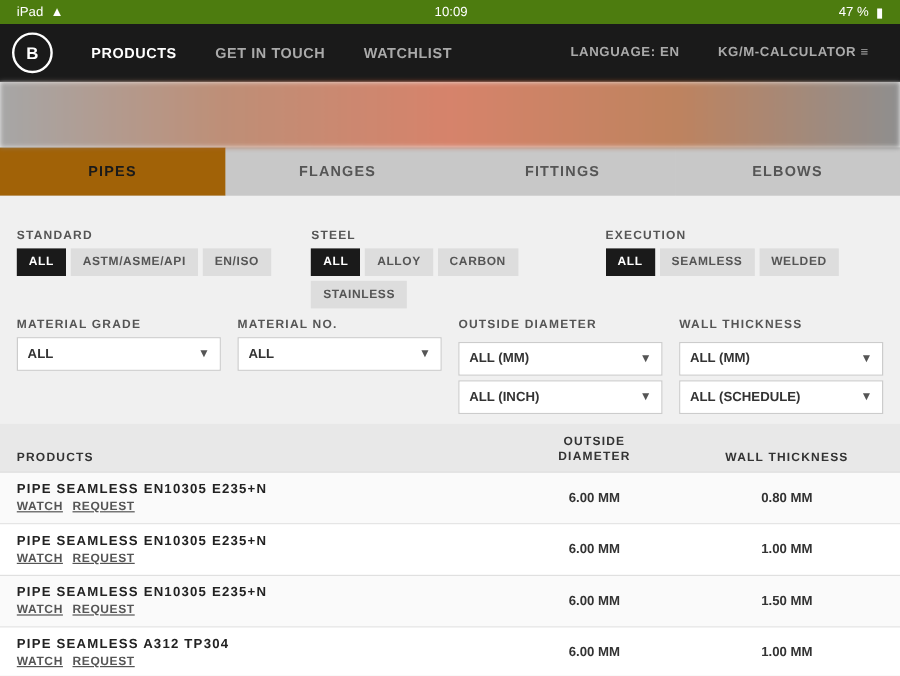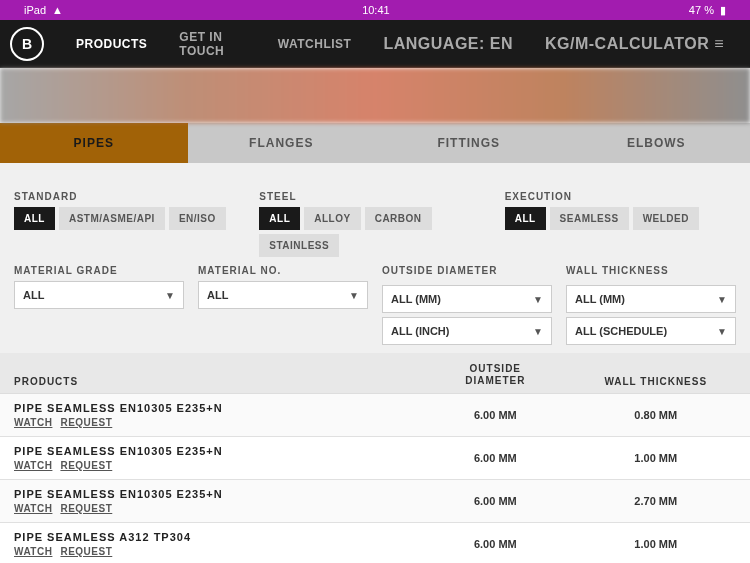--- a/index.html
+++ b/index.html
@@ -1,25 +1,25 @@
 <!DOCTYPE html>
 <html><head>
   <meta charset="utf-8">
   <style>
     * { margin: 0; padding: 0; box-sizing: border-box; }
     body { font-family: Arial, Helvetica, sans-serif; background: #f0f0f0; width: 750px; height: 563px; overflow: hidden; font-size: 12px; }
 
     
     .status-bar {
-      background: #a21caf;
+      background: #4d7c0f;
       color: white;
       display: flex;
       justify-content: space-between;
       align-items: center;
-      padding: 3px 24px;
+      padding: 3px 14px;
       font-size: 11px;
       height: 20px;
     }
     .status-left { display: flex; align-items: center; gap: 6px; }
     .status-right { display: flex; align-items: center; gap: 6px; }
 
     
     .top-nav {
       background: #1a1a1a;
       display: flex;
@@ -45,21 +45,21 @@
       font-weight: 600;
       padding: 0 16px;
       height: 48px;
       display: flex; align-items: center;
       letter-spacing: 0.5px;
       text-transform: uppercase;
       cursor: pointer;
     }
     .nav-item.active { color: white; }
     .nav-right { display: flex; gap: 0; margin-left: auto; }
-    .nav-right .nav-item { font-size: 16px; }
+    .nav-right .nav-item { font-size: 11px; }
 
     
     .tab-bar {
       display: flex;
       background: #ccc;
       height: 40px;
     }
     .tab-item {
       flex: 1;
       display: flex; align-items: center; justify-content: center;
@@ -196,21 +196,21 @@
     }
   </style>
 </head>
 <body>
 
 <div class="status-bar">
   <div class="status-left">
     <span>iPad</span>
     <span>▲</span>
   </div>
-  <span>10:41</span>
+  <span>10:09</span>
   <div class="status-right">
     <span>47 %</span>
     <span>▮</span>
   </div>
 </div>
 
 <div class="top-nav">
   <div class="logo-btn">
     <span>B</span>
   </div>
@@ -357,21 +357,21 @@
 
   <div class="product-row">
     <div class="col-product">
       <div class="product-name">PIPE SEAMLESS EN10305 E235+N</div>
       <div class="product-actions">
         <span class="product-action-link">WATCH</span>
         <span class="product-action-link">REQUEST</span>
       </div>
     </div>
     <div class="col-od-val">6.00 MM</div>
-    <div class="col-wt-val">2.70 MM</div>
+    <div class="col-wt-val">1.50 MM</div>
   </div>
 
   <div class="product-row">
     <div class="col-product">
       <div class="product-name">PIPE SEAMLESS A312 TP304</div>
       <div class="product-actions">
         <span class="product-action-link">WATCH</span>
         <span class="product-action-link">REQUEST</span>
       </div>
     </div>

